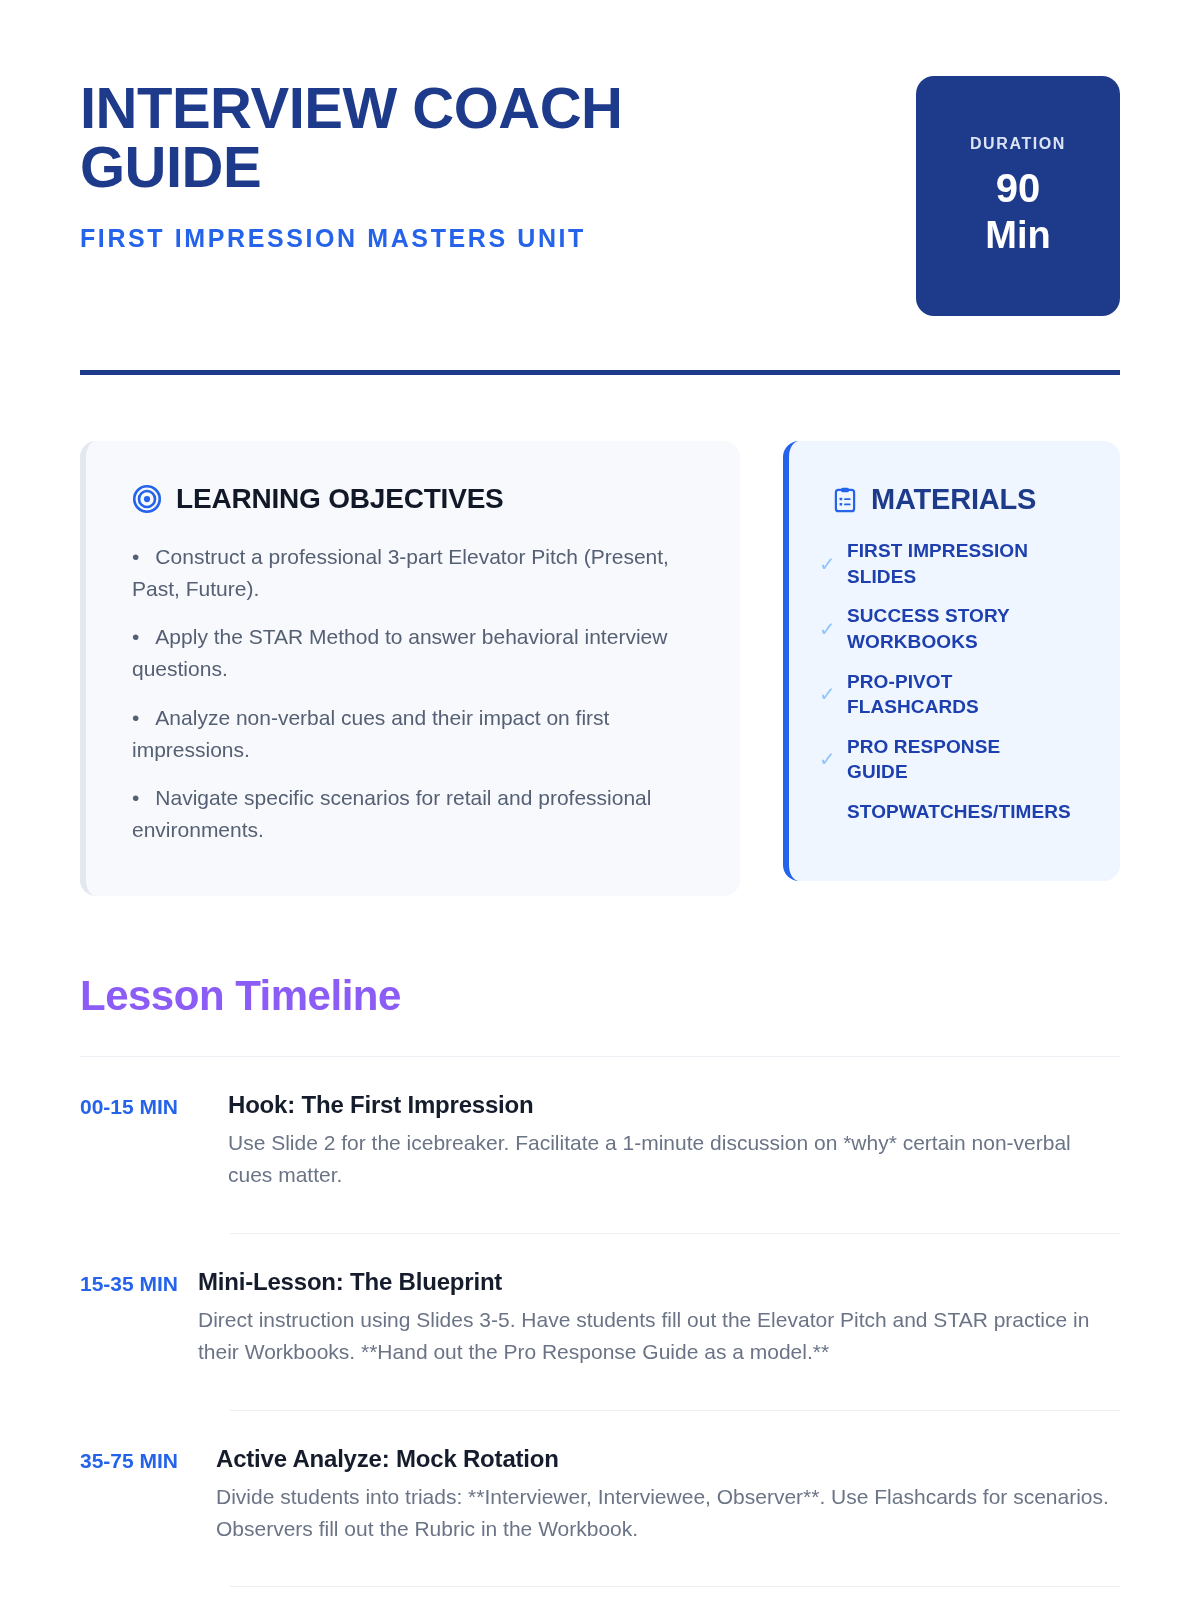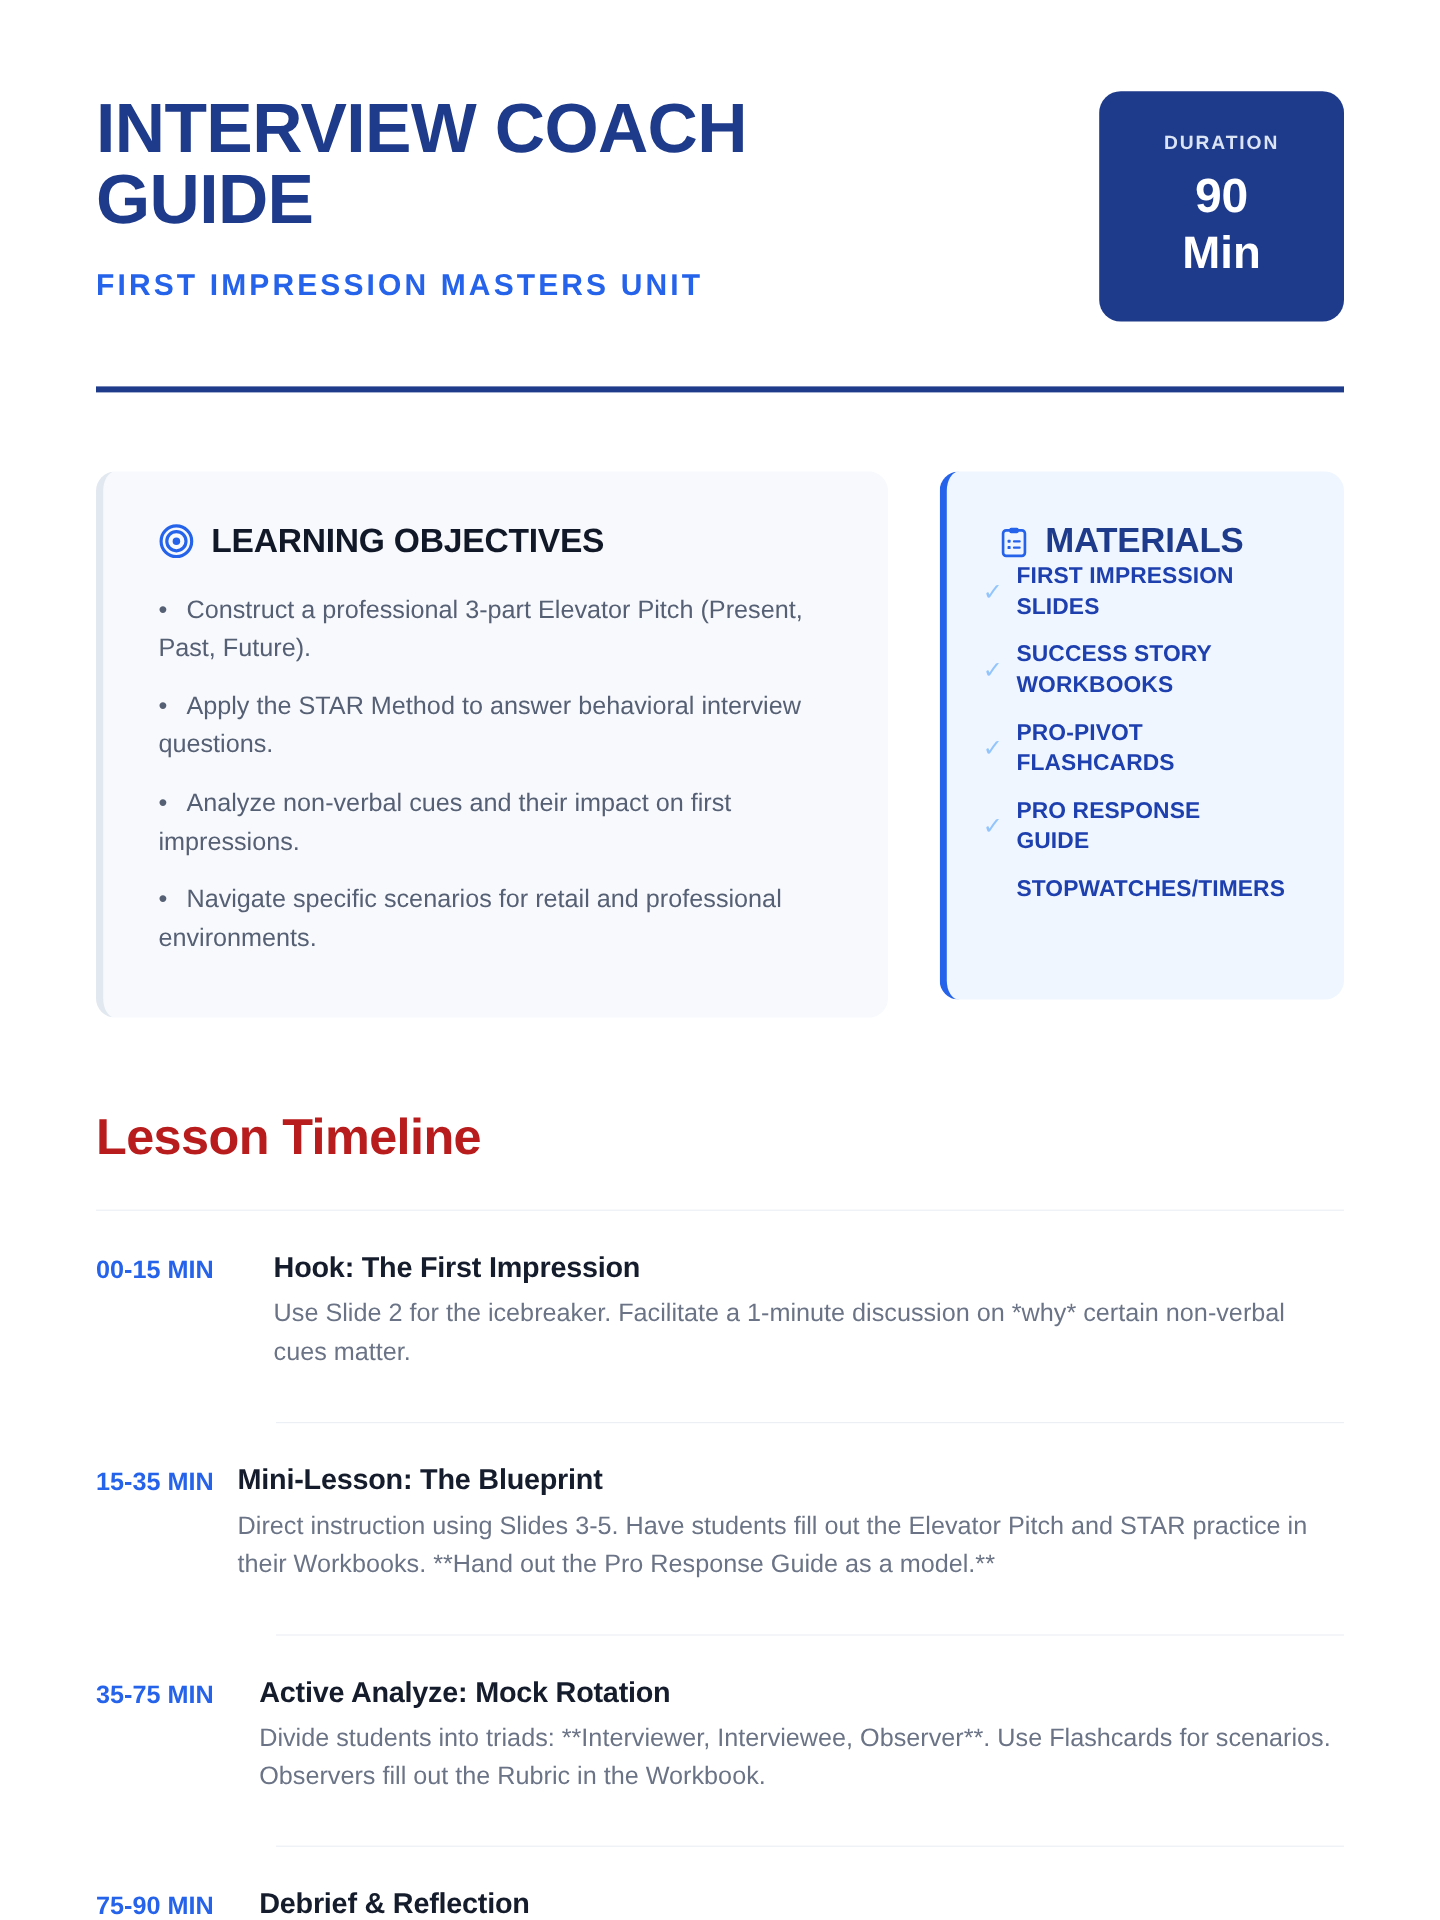--- a/index.html
+++ b/index.html
@@ -46,21 +46,21 @@
     font-size: 25px;
     font-weight: 700;
     letter-spacing: 2.6px;
     color: #2563eb;
     text-transform: uppercase;
   }
 
   .duration-badge {
     flex: 0 0 auto;
     width: 204px;
-    height: 192px;
+    height: 240px;
     background: #1e3a8a;
     border-radius: 18px;
     color: #ffffff;
     display: flex;
     flex-direction: column;
     align-items: center;
     justify-content: center;
     margin-top: 0px;
   }
   .duration-label {
@@ -137,20 +137,21 @@
     border-left: 6px solid #2563eb;
     border-radius: 16px;
     padding: 42px 8px 38px 30px;
     min-height: 440px;
   }
 
   .materials-head {
     display: flex;
     align-items: center;
     gap: 12px;
+    margin-bottom: 22px;
     padding-left: 12px;
   }
   .materials-head .card-head-title {
     font-size: 29px;
     color: #1e3a8a;
   }
 
   .material-item {
     display: flex;
     align-items: center;
@@ -175,21 +176,21 @@
     white-space: pre-line;
   }
   .material-item.wide .material-label { white-space: nowrap; }
 
   
   .timeline-section { margin-top: 76px; }
 
   .timeline-title {
     font-size: 42px;
     font-weight: 800;
-    color: #b91c1c;
+    color: #8b5cf6;
     letter-spacing: -0.5px;
   }
 
   .divider {
     height: 1px;
     background: #eceff4;
     margin-top: 36px;
   }
   .divider.indent { margin-left: 150px; }
 

